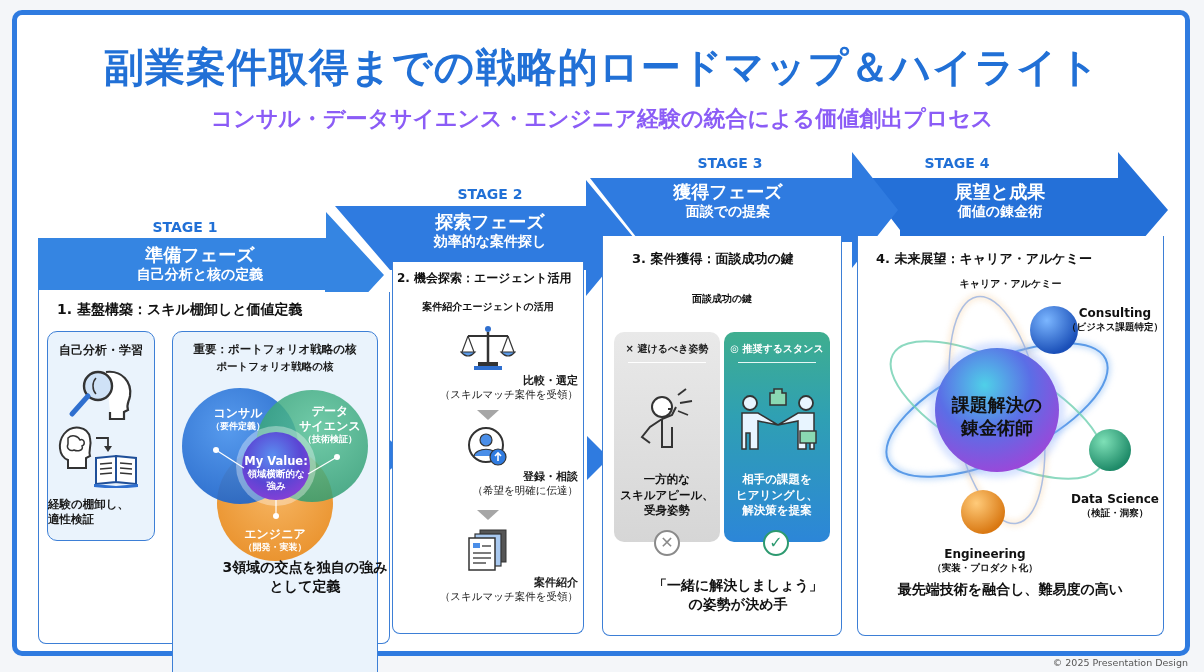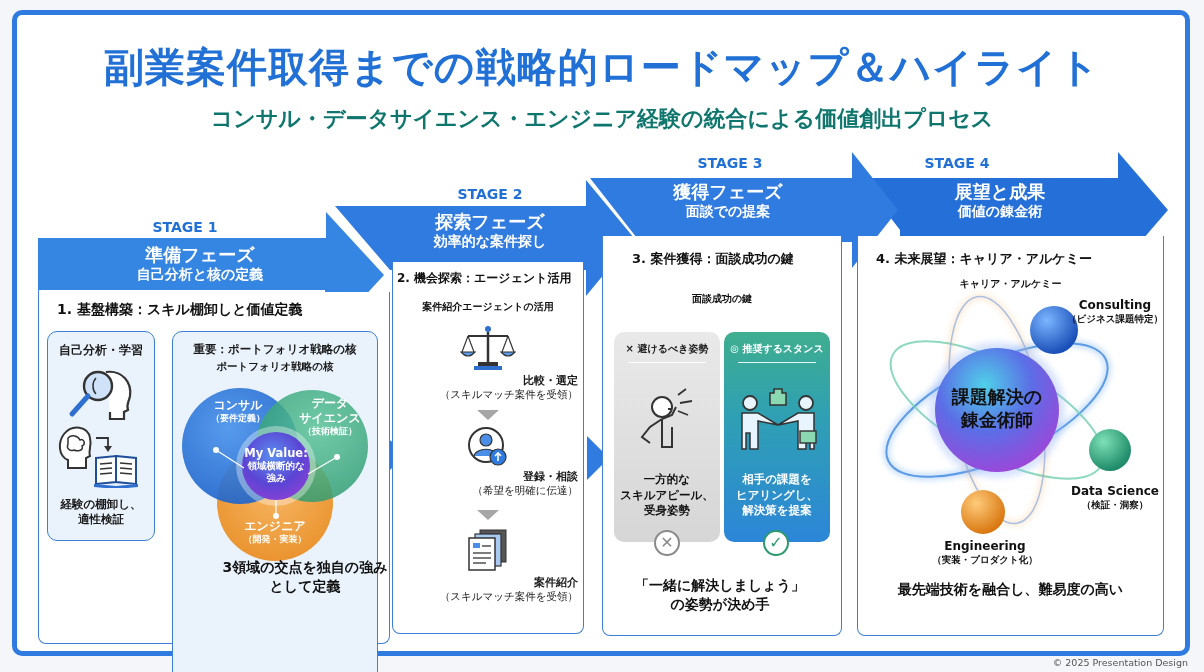--- a/index.html
+++ b/index.html
@@ -5,49 +5,49 @@
   * { box-sizing: border-box; margin: 0; padding: 0; }
   html, body { width: 1204px; height: 672px; overflow: hidden; background: #f4f6f9; }
   body { font-family: "DejaVu Sans", "Liberation Sans", sans-serif; color: #1a1a1a; position: relative; }
 
   .frame { position: absolute; left: 12px; top: 10px; width: 1178px; height: 646px;
     border: 5px solid #2f7be0; border-radius: 10px; background: #ffffff; }
 
   .title { position: absolute; left: 0; top: 40px; width: 1204px; text-align: center;
     font-size: 40px; font-weight: bold; color: #2170d6; letter-spacing: 1px; }
   .subtitle { position: absolute; left: 0; top: 104px; width: 1204px; text-align: center;
-    font-size: 22px; font-weight: bold; color: #0f766e; }
+    font-size: 22px; font-weight: bold; color: #8b5cf6; }
 
   .stage-label { position: absolute; font-size: 14px; font-weight: bold; color: #2170d6; text-align: center; }
   .arrow { position: absolute; }
   .arrow-text { position: absolute; text-align: center; color: #fff; font-weight: bold; line-height: 1.15; }
   .arrow-text .t1 { font-size: 18px; display: block; }
   .arrow-text .t2 { font-size: 14px; display: block; }
 
   .panel { position: absolute; border: 1.5px solid #3d7fd6; border-radius: 8px; background: #fff; }
   .panel-head { position: absolute; font-size: 13px; font-weight: bold; color: #111; white-space: nowrap; }
   .sub-cap { position: absolute; font-size: 10px; font-weight: bold; color: #111; text-align: center; }
 
   .subbox { position: absolute; border: 1.5px solid #3d7fd6; border-radius: 10px; background: #eaf3fc; }
   .subbox-title { position: absolute; width: 100%; text-align: center; font-size: 12px; font-weight: bold; }
-  .subbox-cap { position: absolute; width: 100%; text-align: center; font-size: 11.5px; font-weight: bold; line-height: 1.3; }
+  .subbox-cap { position: absolute; width: 100%; font-size: 11.5px; font-weight: bold; line-height: 1.3; }
 
   .bigtext { position: absolute; text-align: center; font-size: 14px; font-weight: bold; color: #111; line-height: 1.35; }
 
   .step { position: absolute; text-align: right; font-size: 11px; font-weight: bold; line-height: 1.3; width: 180px; }
   .step .sub { font-weight: normal; font-size: 10.5px; display: block; }
   .down-tri { position: absolute; width: 0; height: 0; border-left: 11px solid transparent; border-right: 11px solid transparent; border-top: 10px solid #a6a6a6; }
 
   .card { position: absolute; border-radius: 10px; }
   .card-title { position: absolute; width: 100%; text-align: center; font-size: 10px; font-weight: bold; top: 10px; }
   .card-rule { position: absolute; left: 14px; right: 14px; top: 30px; height: 1px; }
   .card-text { position: absolute; width: 100%; text-align: center; font-size: 11.5px; font-weight: bold; line-height: 1.35; top: 140px; }
   .mark { position: absolute; width: 26px; height: 26px; border-radius: 50%; background: #fff; text-align: center; line-height: 22px; font-size: 16px; }
 
-  .orb-label { position: absolute; text-align: center; font-weight: bold; font-size: 12px; line-height: 1.25; color: #111; }
+  .orb-label { position: absolute; text-align: center; font-weight: bold; font-size: 12px; line-height: 1.25; color: #111; margin-top: 8px; }
   .orb-label .sub { font-size: 9.5px; display: block; font-weight: bold; }
 
   .copyright { position: absolute; right: 16px; top: 657px; font-size: 9.5px; color: #555; }
 </style>
 </head>
 <body>
 
 <div class="frame"></div>
 
 <div class="title">副業案件取得までの戦略的ロードマップ＆ハイライト</div>
@@ -271,21 +271,21 @@
     <rect x="62" y="44" width="16" height="12" fill="#8ad9b3" stroke="#333" stroke-width="1.4"></rect>
   </svg>
   <div class="card-text" style="color:#fff;">
     <span>相手の課題を</span><br>
     <span>ヒアリングし、</span><br>
     <span>解決策を提案</span>
   </div>
 </div>
 <div class="mark" style="left:763px;top:530px;border:2px solid #2d9a70;color:#2d9a70;">✓</div>
 
-<div class="bigtext" style="left:580px;top:576px;width:280px;">
+<div class="bigtext" style="left:598px;top:576px;width:280px;">
   <span>「一緒に解決しましょう」</span><br>
   <span>の姿勢が決め手</span>
 </div>
 
 <div class="panel" style="left:857px;top:236px;width:307px;height:400px;border-top:none;border-radius:0 0 8px 8px;"></div>
 <div style="position:absolute;left:858px;top:236px;width:255px;height:34px;background:#fff;"></div>
 <div class="panel-head" style="left:876px;top:250px;font-size:13px;">4. 未来展望：キャリア・アルケミー</div>
 <div class="sub-cap" style="left:857px;top:277px;width:307px;">キャリア・アルケミー</div>
 
 <svg width="307" height="260" style="position:absolute;left:857px;top:290px;">

